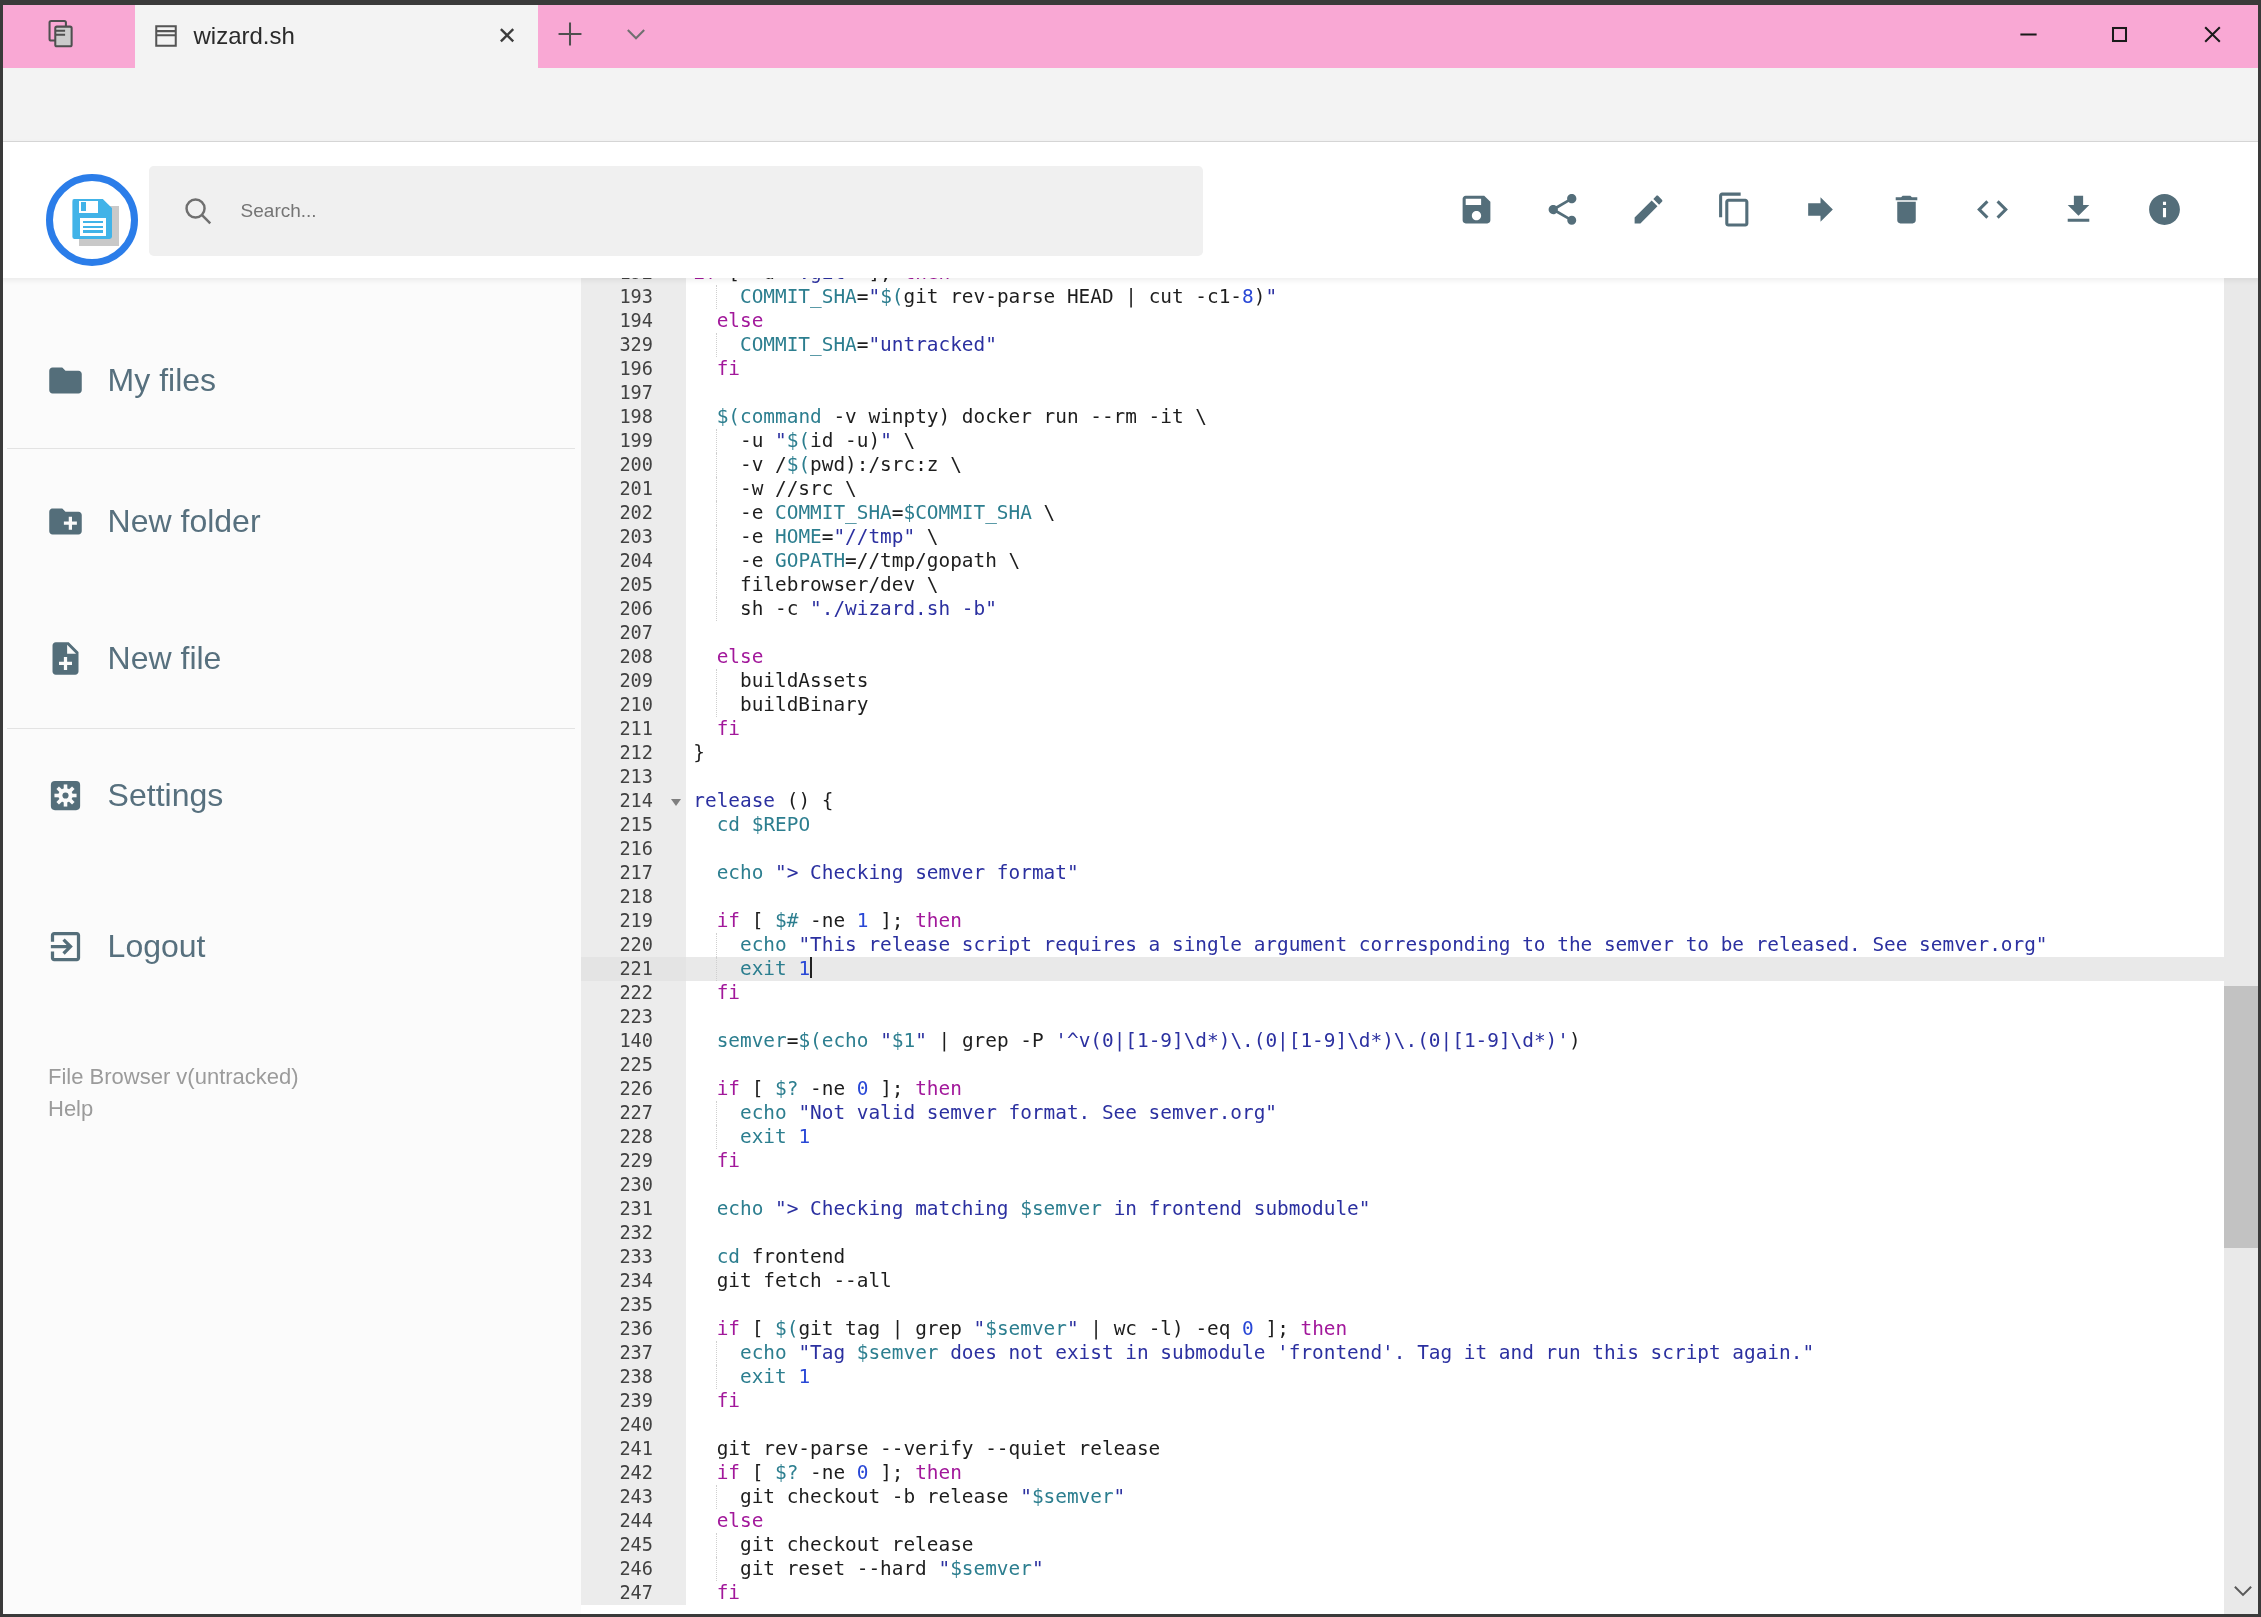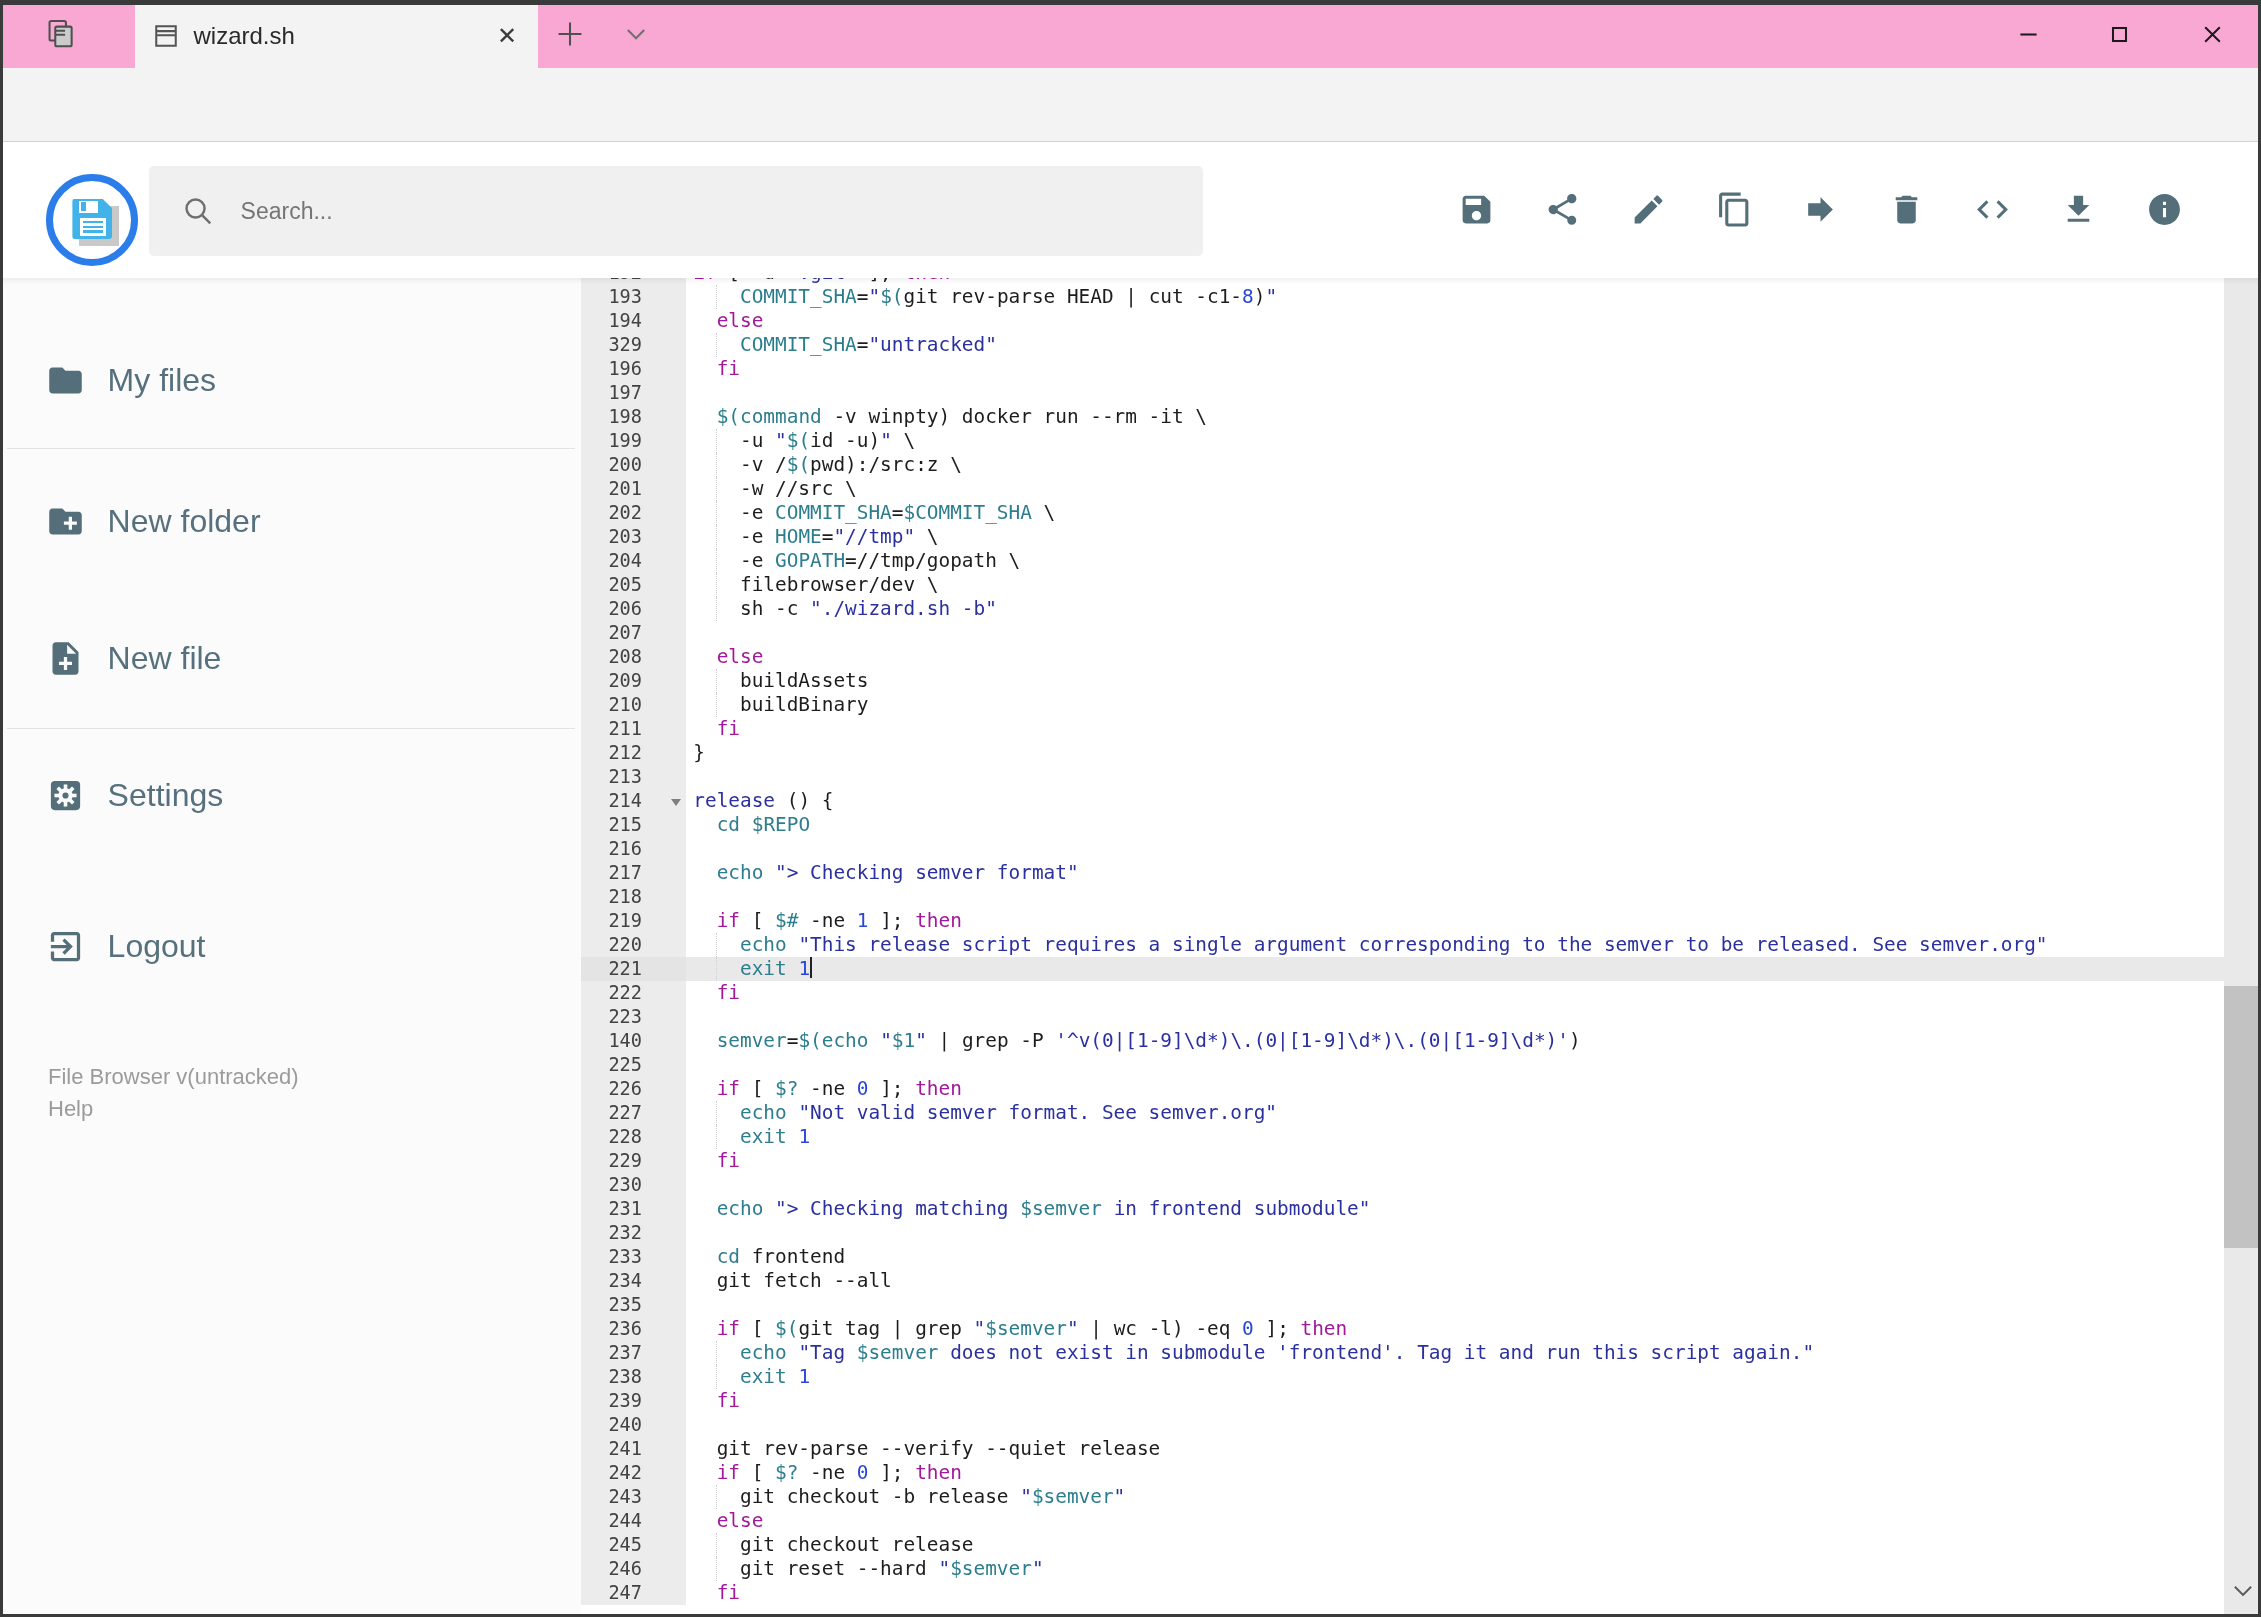--- a/index.html
+++ b/index.html
@@ -33,40 +33,40 @@
   .floppy{position:absolute;left:19.4px;top:18px;width:40px;height:40px;}
   .floppy .shadow{position:absolute;left:6.5px;top:6.5px;width:40px;height:40px;background:#c9c9c9;}
   .floppy .body{position:absolute;left:0;top:0;width:40px;height:40px;background:#41b3e8;
         clip-path:polygon(0 0,76% 0,100% 24%,100% 100%,0 100%);border-radius:2.4px;}
   .floppy .shutter{position:absolute;left:6.5px;top:1.6px;width:19.4px;height:12px;background:#fff;}
   .floppy .shutter i{position:absolute;left:2.4px;top:1.6px;width:4.8px;height:9px;background:#41b3e8;}
   .floppy .label{position:absolute;left:7.3px;top:19.4px;width:26px;height:18px;background:#fff;}
   .floppy .label i{display:block;height:2.4px;background:#41b3e8;margin:2.4px 3.2px 0 3.2px;}
   #searchbox{position:absolute;left:149px;top:24px;width:1054px;height:90px;background:#f0f0f0;
              border-radius:4.8px;display:flex;align-items:center;}
-  #searchbox input{border:0;background:transparent;outline:none;font-size:23px;color:#333;
+  #searchbox input{border:0;background:transparent;outline:none;font-size:19px;color:#333;
              font-family:"Liberation Sans",sans-serif;flex:1;margin-left:22.6px;}
   #searchbox input::placeholder{color:#757575;opacity:1;}
   #toolbar{position:absolute;right:78px;top:49px;display:flex;gap:49px;}
   #toolbar svg{width:37px;height:37px;}
   
   #appbody{position:absolute;left:0;top:278px;width:2261px;height:1339px;}
   #sidebar{position:absolute;left:0;top:0;width:581px;height:100%;background:#fbfbfb;}
   .sbitem{position:absolute;left:0;width:581px;height:74px;display:flex;align-items:center;cursor:pointer;}
   .sbitem svg{width:39px;height:39px;margin-left:46px;flex:none;}
   .sbitem .lbl{margin-left:22.6px;font-size:32px;color:#57707e;}
   .sbdiv{position:absolute;left:6.5px;width:568px;height:0.8px;background:#e3e3e3;}
   #sbfooter{position:absolute;left:48px;top:783px;font-size:22px;color:#9b9b9b;line-height:32px;}
   
   #editor{position:absolute;left:581px;top:0;width:1643px;height:100%;background:#fff;overflow:hidden;}
   .cm-row{display:flex;height:24px;}
   .cm-row.partial{margin-top:-17px;}
   .cm-gutter{position:relative;flex:none;width:105px;background:#ececec;color:#424242;
      font:18.6px/24px "DejaVu Sans Mono",monospace;text-align:right;
-     padding-right:44px;box-sizing:border-box;}
+     padding-right:33px;box-sizing:border-box;}
   .cm-code{position:relative;flex:1;padding-left:7.3px;white-space:pre;
      font:19.4px/24px "DejaVu Sans Mono",monospace;color:var(--plain);}
   .cm-row.hl .cm-code{background:#e9e9e9;}
   .cm-row.hl .cm-gutter{background:#e4e4e4;}
   .guide{position:absolute;left:30px;top:0;height:24px;border-left:0.8px dotted #cfcfcf;}
   .fold{position:absolute;right:4.8px;top:9.7px;width:0;height:0;border-left:5.7px solid transparent;
      border-right:5.7px solid transparent;border-top:7.3px solid #7f7f7f;}
   .cursor{display:inline-block;width:1.6px;height:21px;background:#222;vertical-align:middle;margin-top:-3.2px;}
   .tk-k{color:var(--kw);} .tk-t{color:var(--tl);} .tk-s{color:var(--st);}
   .tk-n{color:var(--nm);} .tk-p{color:var(--plain);}

